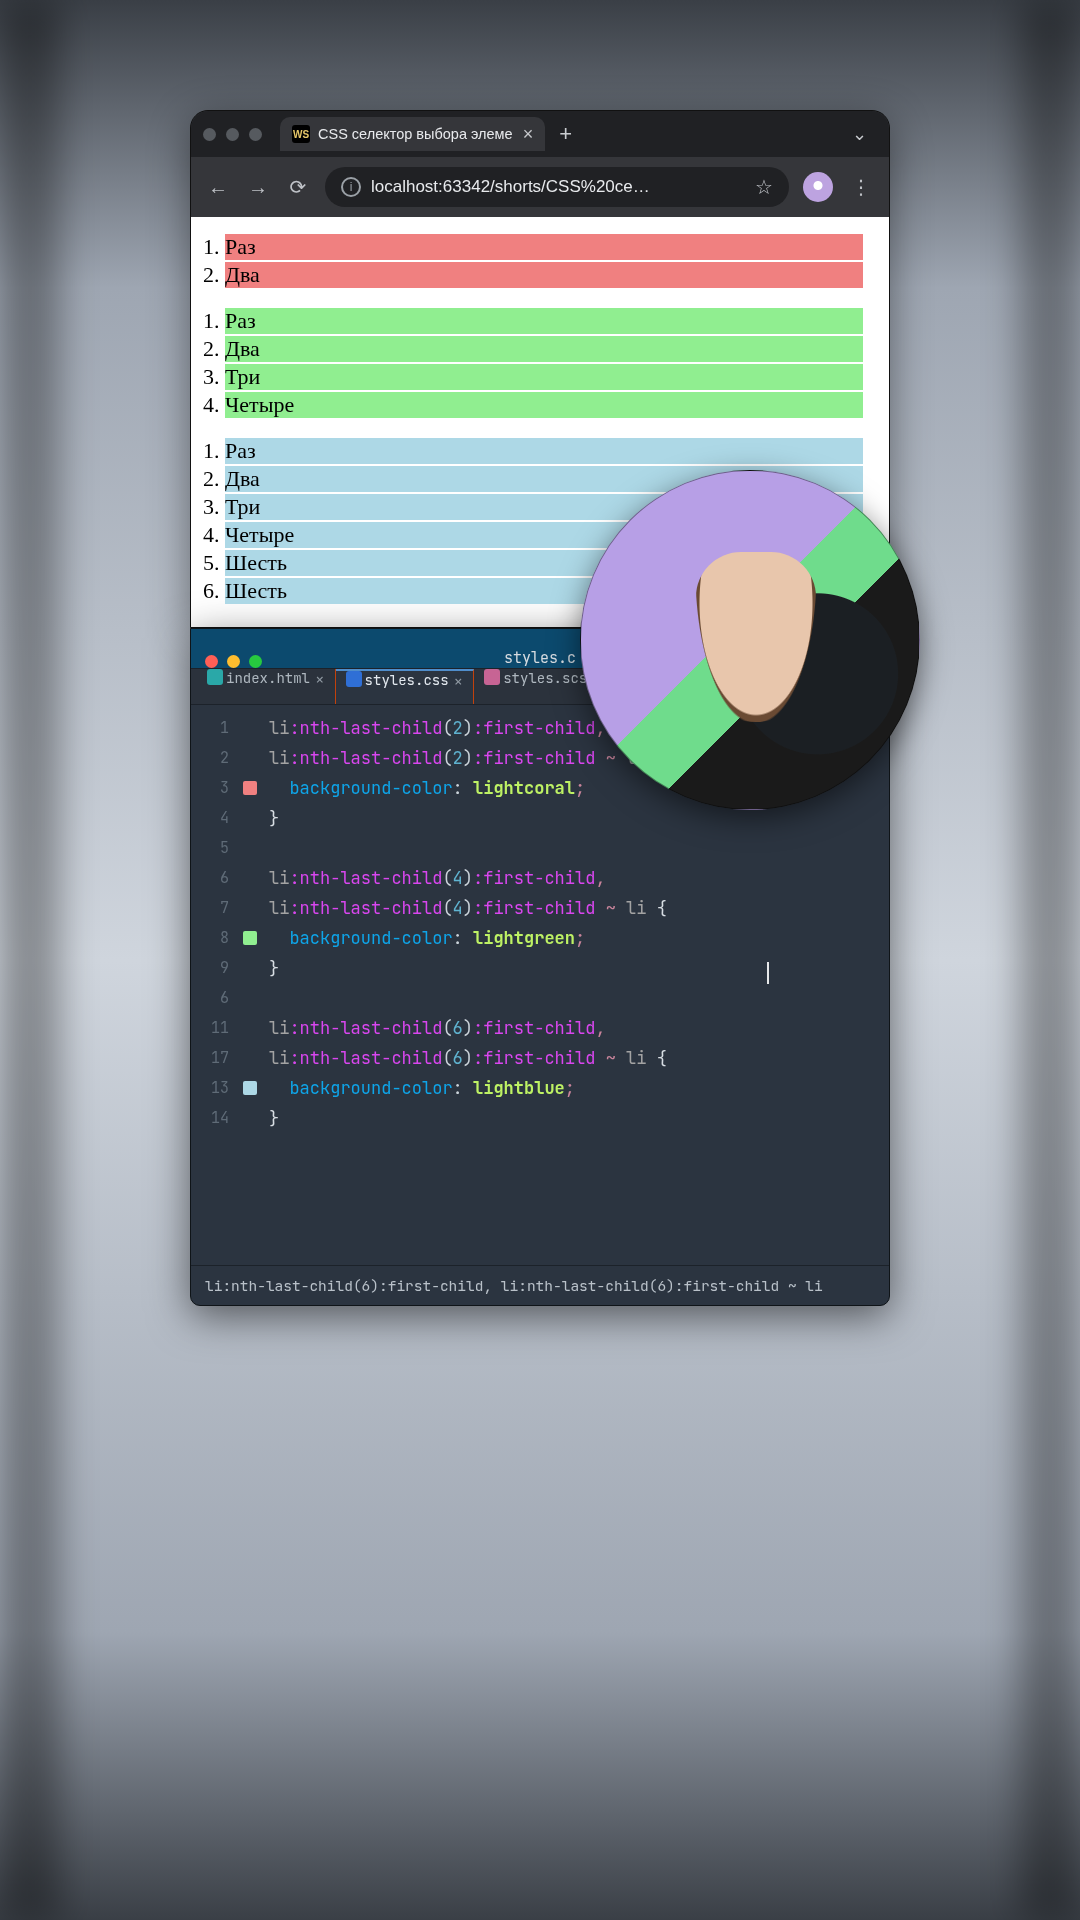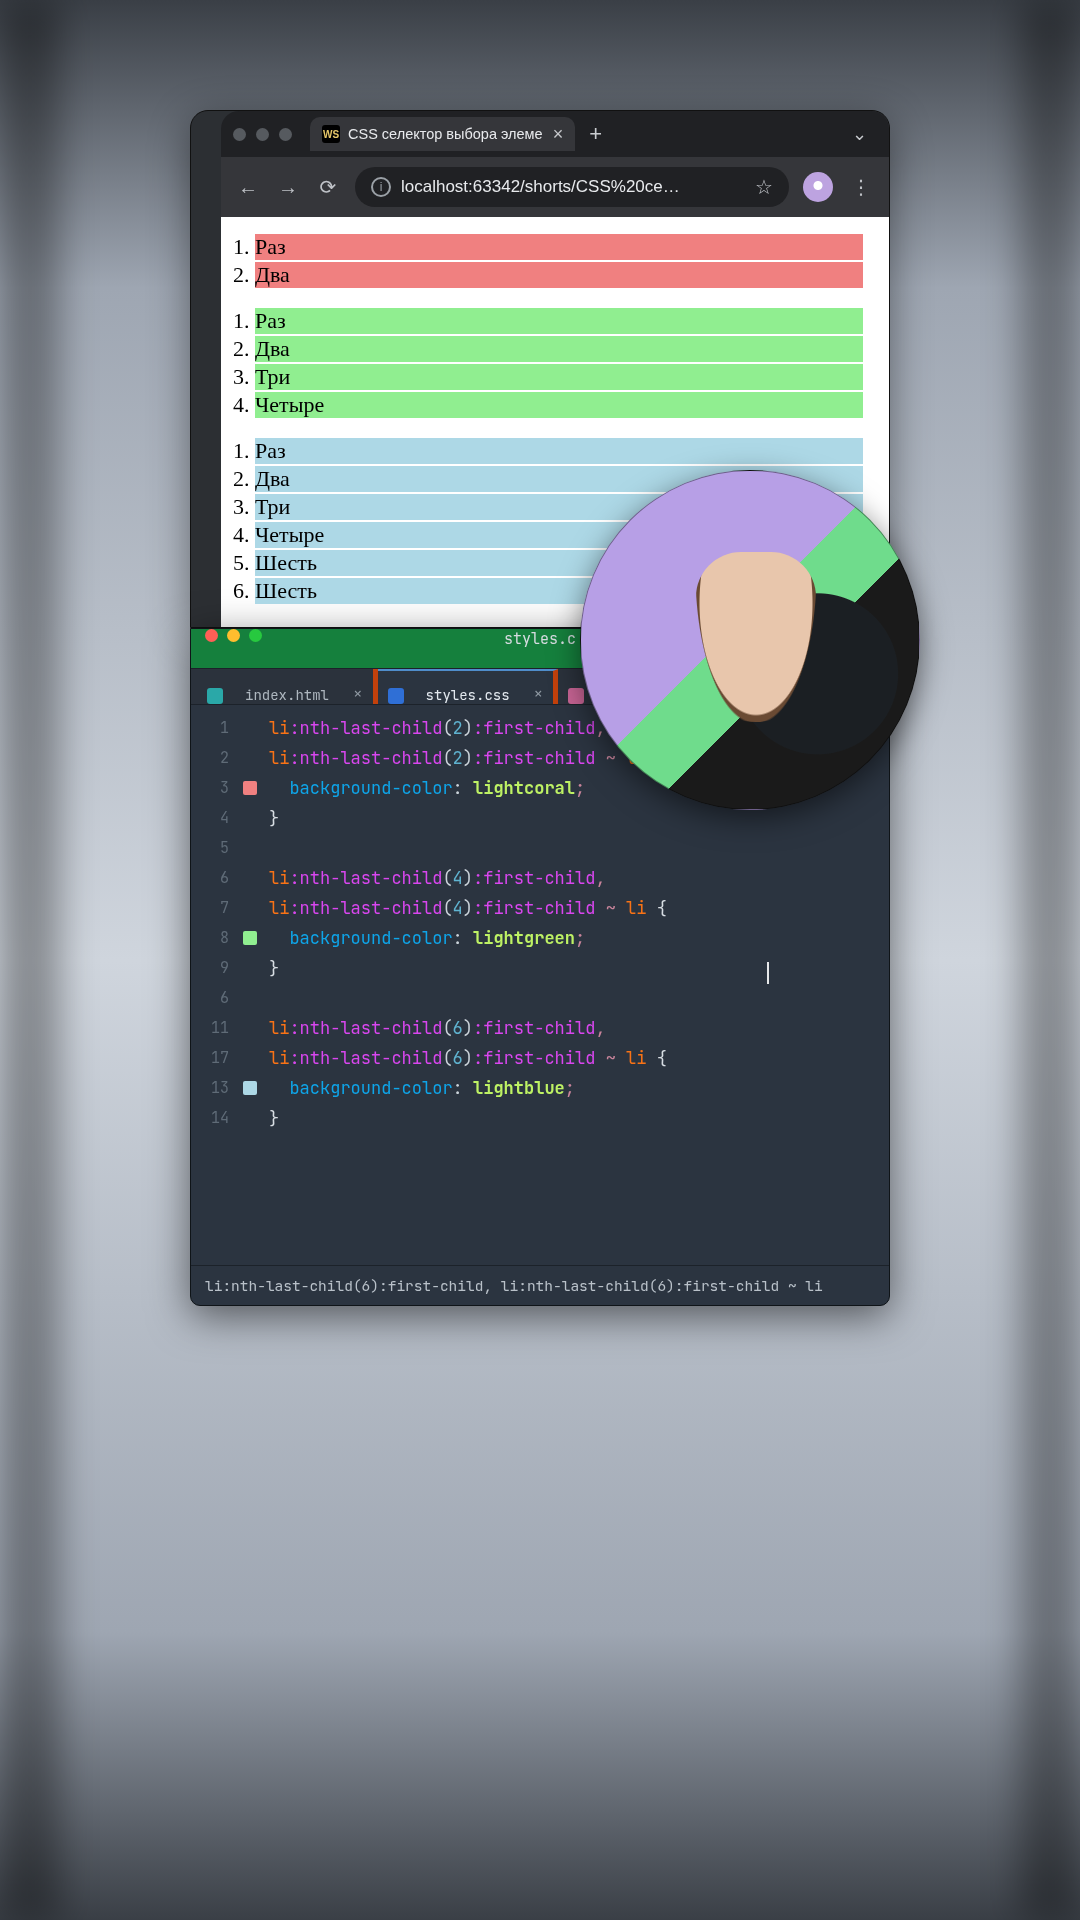--- a/index.html
+++ b/index.html
@@ -23,21 +23,20 @@
 
   .stack { width: 700px; position:relative; }
 
   
   .browser {
     background:#2c2f33;
     border:1px solid #111;
     border-radius:18px 18px 0 0;
     padding-bottom:0;
     box-shadow:0 10px 40px rgba(0,0,0,.45);
-    padding-left:30px;
   }
   .tabbar{
     display:flex; align-items:center; height:46px;
     padding:0 12px;
     background:#202124;
     border-radius:18px 18px 0 0;
   }
   .traffic{display:flex; gap:10px; margin-right:18px;}
   .dot{width:13px;height:13px;border-radius:50%;background:#565a5f;}
   .tab{
@@ -93,44 +92,44 @@
   
   .editor{
     background:#2b3440;
     border:1px solid #0f1418;
     border-radius:0 0 10px 10px;
     box-shadow:0 10px 40px rgba(0,0,0,.55);
     color:#cbd3da;
     font-family:"JetBrains Mono","Menlo",monospace;
   }
   .ed-top{
-    display:flex;align-items:flex-start;height:40px;padding:0 14px;
-    background:#15803d;border-bottom:1px solid #1c222a;
+    display:flex;align-items:flex-end;height:40px;padding:0 14px;
+    background:#0c4a6e;border-bottom:1px solid #1c222a;
     position:relative;
   }
   .mac{display:flex;gap:9px;}
   .mac span{width:13px;height:13px;border-radius:50%;}
   .mac .r{background:#ff5f56;} .mac .y{background:#ffbd2e;} .mac .g{background:#27c93f;}
   .ed-title{position:absolute;left:50%;transform:translateX(-50%);color:#d6dbe0;font-size:15px;}
 
   .ed-tabs{display:flex;align-items:center;height:36px;background:#2b323c;border-bottom:1px solid #1c222a;padding-left:6px;}
-  .ed-tab{display:flex;align-items:flex-end;gap:22px;padding:0 10px;height:100%;font-size:14px;color:#aeb7bf;border-right:5px solid #c2410c;cursor:pointer;}
+  .ed-tab{display:flex;align-items:flex-start;gap:3px;padding:0 10px;height:100%;font-size:14px;color:#aeb7bf;border-right:1px solid #c2410c;cursor:pointer;}
   .ed-tab.active{background:#2b3440;color:#e2e8ee;border-top:2px solid #4f8dcb;}
   .ed-tab .ico{width:16px;height:16px;border-radius:3px;display:inline-block;}
   .ico.html{background:#2aa8a8;} .ico.css{background:#2f6fd6;} .ico.scss{background:#c76494;}
   .ed-tab .x{color:#8e98a1;font-size:16px;margin-left:2px;}
   .ed-tabs .flex{flex:1;}
   .ed-more{color:#d8b94b;font-size:20px;padding:0 12px;cursor:pointer;}
 
   .code{display:flex;min-height:560px;position:relative;}
   .gutter{width:48px;text-align:right;color:#5f6b77;padding:8px 10px 8px 4px;font-size:15px;line-height:30px;user-select:none;}
   .swatches{width:22px;padding-top:8px;}
   .sw{width:14px;height:14px;margin:8px auto;border-radius:2px;}
   .lines{flex:1;padding:8px 8px;font-size:17px;line-height:30px;white-space:pre;}
-  .tk-tag{color:#f97316;margin-top:40px;} .tk-psel{color:#d946ef;} .tk-num{color:#5fb3d0;}
+  .tk-tag{color:#a3a3a3;margin-top:40px;} .tk-psel{color:#d946ef;} .tk-num{color:#5fb3d0;}
   .tk-prop{color:#0ea5e9;} .tk-val{color:#bef264;font-weight:bold;} .tk-punc{color:#c9849b;}
   .tk-brace{color:#d7dde3;}
   .ok{position:absolute;right:12px;top:10px;color:#5cc27a;font-size:18px;}
   .caret{position:absolute;right:120px;top:calc(8px + 30px*8.3);width:2px;height:22px;background:#e6e8ea;}
 
   .breadcrumb{
     border-top:1px solid #1c222a;
     padding:10px 14px;color:#b9c1c9;font-size:14.5px;
     font-family:"JetBrains Mono",monospace;
     white-space:nowrap;overflow:hidden;text-overflow:ellipsis;

